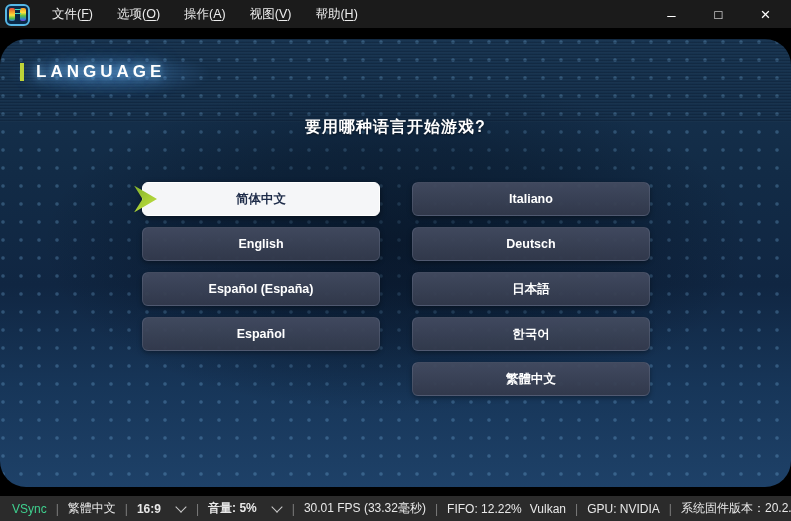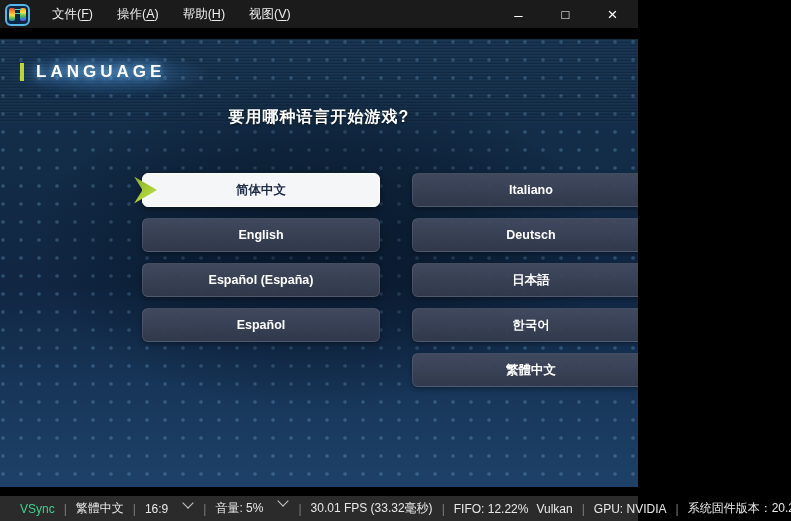--- a/index.html
+++ b/index.html
@@ -1,21 +1,21 @@
 <!DOCTYPE html>
 <html><head>
 <meta charset="utf-8">
 <style>
   html,body{margin:0;padding:0;background:#000;}
   body{
     width:791px;height:521px;overflow:hidden;
     font-family:"Liberation Sans","DejaVu Sans",sans-serif;
     -webkit-font-smoothing:antialiased;
   }
-  .window{width:638px;height:521px;display:flex;flex-direction:column;background:#000;}
+  .window{width:791px;height:521px;display:flex;flex-direction:column;background:#000;}
 
   
   .titlebar{
     flex:none;height:28px;background:#1b1b1b;display:flex;align-items:center;
     padding:0 0 0 4px;color:#ededed;user-select:none;
   }
   .app-icon{
     width:25px;height:22px;border-radius:6px;background:#0b2947;
     border:2px solid #56b7e6;position:relative;margin:1px 10px 0 1px;flex:none;
     box-sizing:border-box;
@@ -41,43 +41,44 @@
   
   .game-area{flex:1;background:#000;padding:11px 0 9px 0;display:flex;}
   .viewport{
     position:relative;flex:1;overflow:hidden;
     background:
       radial-gradient(62% 52% at 50% 46%, rgba(2,10,22,0.50) 0%, rgba(2,10,22,0.28) 42%, rgba(2,10,22,0) 72%),
       radial-gradient(circle at 3px 3px, rgba(120,180,225,0.30) 1.2px, rgba(120,180,225,0) 2.3px),
       linear-gradient(180deg,#17334f 0%,#122b46 30%,#102642 55%,#173659 78%,#1e4168 100%);
     background-size:auto,18px 18px,auto;
     background-repeat:no-repeat,repeat,no-repeat;
+    border-radius:26px;
   }
   .scanlines{
     position:absolute;top:0;left:0;right:0;height:84px;pointer-events:none;
     background:repeating-linear-gradient(180deg, rgba(6,16,32,0.30) 0 1px, rgba(255,255,255,0.025) 1px 2px, rgba(0,0,0,0) 2px 3px);
     opacity:.75;
   }
   .header-glow{
     position:absolute;top:8px;left:4px;width:250px;height:52px;pointer-events:none;
     background:radial-gradient(55% 58% at 42% 52%, rgba(85,155,225,0.42), rgba(85,155,225,0) 75%);
     filter:blur(2px);
   }
   .screen-header{position:absolute;top:23px;left:20px;display:flex;align-items:center;}
   .accent-bar{width:4px;height:18px;background:#c0d437;margin-right:12px;flex:none;}
   .screen-title{
     color:#fff;font-weight:bold;font-size:17px;letter-spacing:4px;
     text-shadow:0 0 8px rgba(135,205,255,.95),0 0 20px rgba(70,150,235,.65);
   }
   .question{
-    position:absolute;top:68px;left:0;width:100%;text-align:center;
+    position:absolute;top:78px;left:0;width:100%;text-align:center;
     color:#fff;font-size:16px;font-weight:600;letter-spacing:1px;
     text-shadow:0 1px 2px rgba(0,0,0,.5);
   }
-  .lang-grid{position:absolute;top:134px;left:142px;width:508px;display:flex;gap:32px;}
+  .lang-grid{position:absolute;top:143px;left:142px;width:508px;display:flex;gap:32px;}
   .lang-col{flex:1;display:flex;flex-direction:column;gap:11px;}
   .lang-btn{
     height:34px;border-radius:6px;position:relative;
     background:linear-gradient(180deg,rgba(67,75,96,0.95),rgba(51,58,76,0.95));
     border:1px solid rgba(165,180,210,0.16);
     box-shadow:0 2px 5px rgba(0,0,0,0.35);
     display:flex;align-items:center;justify-content:center;
     color:#fff;font-weight:bold;font-size:12.5px;cursor:pointer;box-sizing:border-box;
   }
   .lang-btn.selected{
@@ -88,49 +89,50 @@
     position:absolute;left:-9px;top:50%;transform:translateY(-50%);
     width:23px;height:27px;
     background:linear-gradient(135deg,#7fae2c 0%,#a9cf36 55%,#c3e24c 100%);
     clip-path:polygon(0 0,100% 50%,0 100%,37% 50%);
     filter:drop-shadow(0 1px 2px rgba(0,0,0,.45));
   }
 
   
   .statusbar{
     flex:none;height:25px;background:#2b2b2b;display:flex;align-items:center;
-    padding:0 16px;font-size:12px;color:#e8e8e8;white-space:nowrap;
+    padding:0 8px;font-size:12px;color:#e8e8e8;white-space:nowrap;
   }
   .statusbar .seg{margin:0 4px;}
   .statusbar .sep{color:#7d7d7d;margin:0 5px;}
   .vsync{color:#3fd08f;margin-left:2px;}
-  .dropdown{display:inline-flex;cursor:pointer;}
+  .dropdown{display:inline-flex;align-items:center;cursor:pointer;font-weight:bold;}
   .chev{
     display:inline-block;width:7px;height:7px;margin:-3px 2px 0 16px;
     border-left:1.6px solid #c9c9c9;border-bottom:1.6px solid #c9c9c9;
     transform:rotate(-45deg);
   }
   .sb-right{margin-left:auto;display:flex;align-items:center;}
 </style>
 </head>
 <body>
 
 <div class="window">
 
   <div class="titlebar">
     <div class="app-icon">
       <span class="bar-l"></span>
       <span class="bar-r"></span>
       <span class="eq"></span>
     </div>
     <div class="menus">
       <div class="menu-item"><span>文件(</span><u>F</u><span>)</span></div>
+      <div class="menu-item"><span>选项(</span><u>O</u><span>)</span></div>
       <div class="menu-item"><span>操作(</span><u>A</u><span>)</span></div>
+      <div class="menu-item"><span>视图(</span><u>V</u><span>)</span></div>
       <div class="menu-item"><span>帮助(</span><u>H</u><span>)</span></div>
-      <div class="menu-item"><span>视图(</span><u>V</u><span>)</span></div>
     </div>
     <div class="win-controls">
       <div class="ctrl min">
           <span>–</span>
         </div>
       <div class="ctrl max">
           <span>□</span>
         </div>
       <div class="ctrl close">
           <span>×</span>

